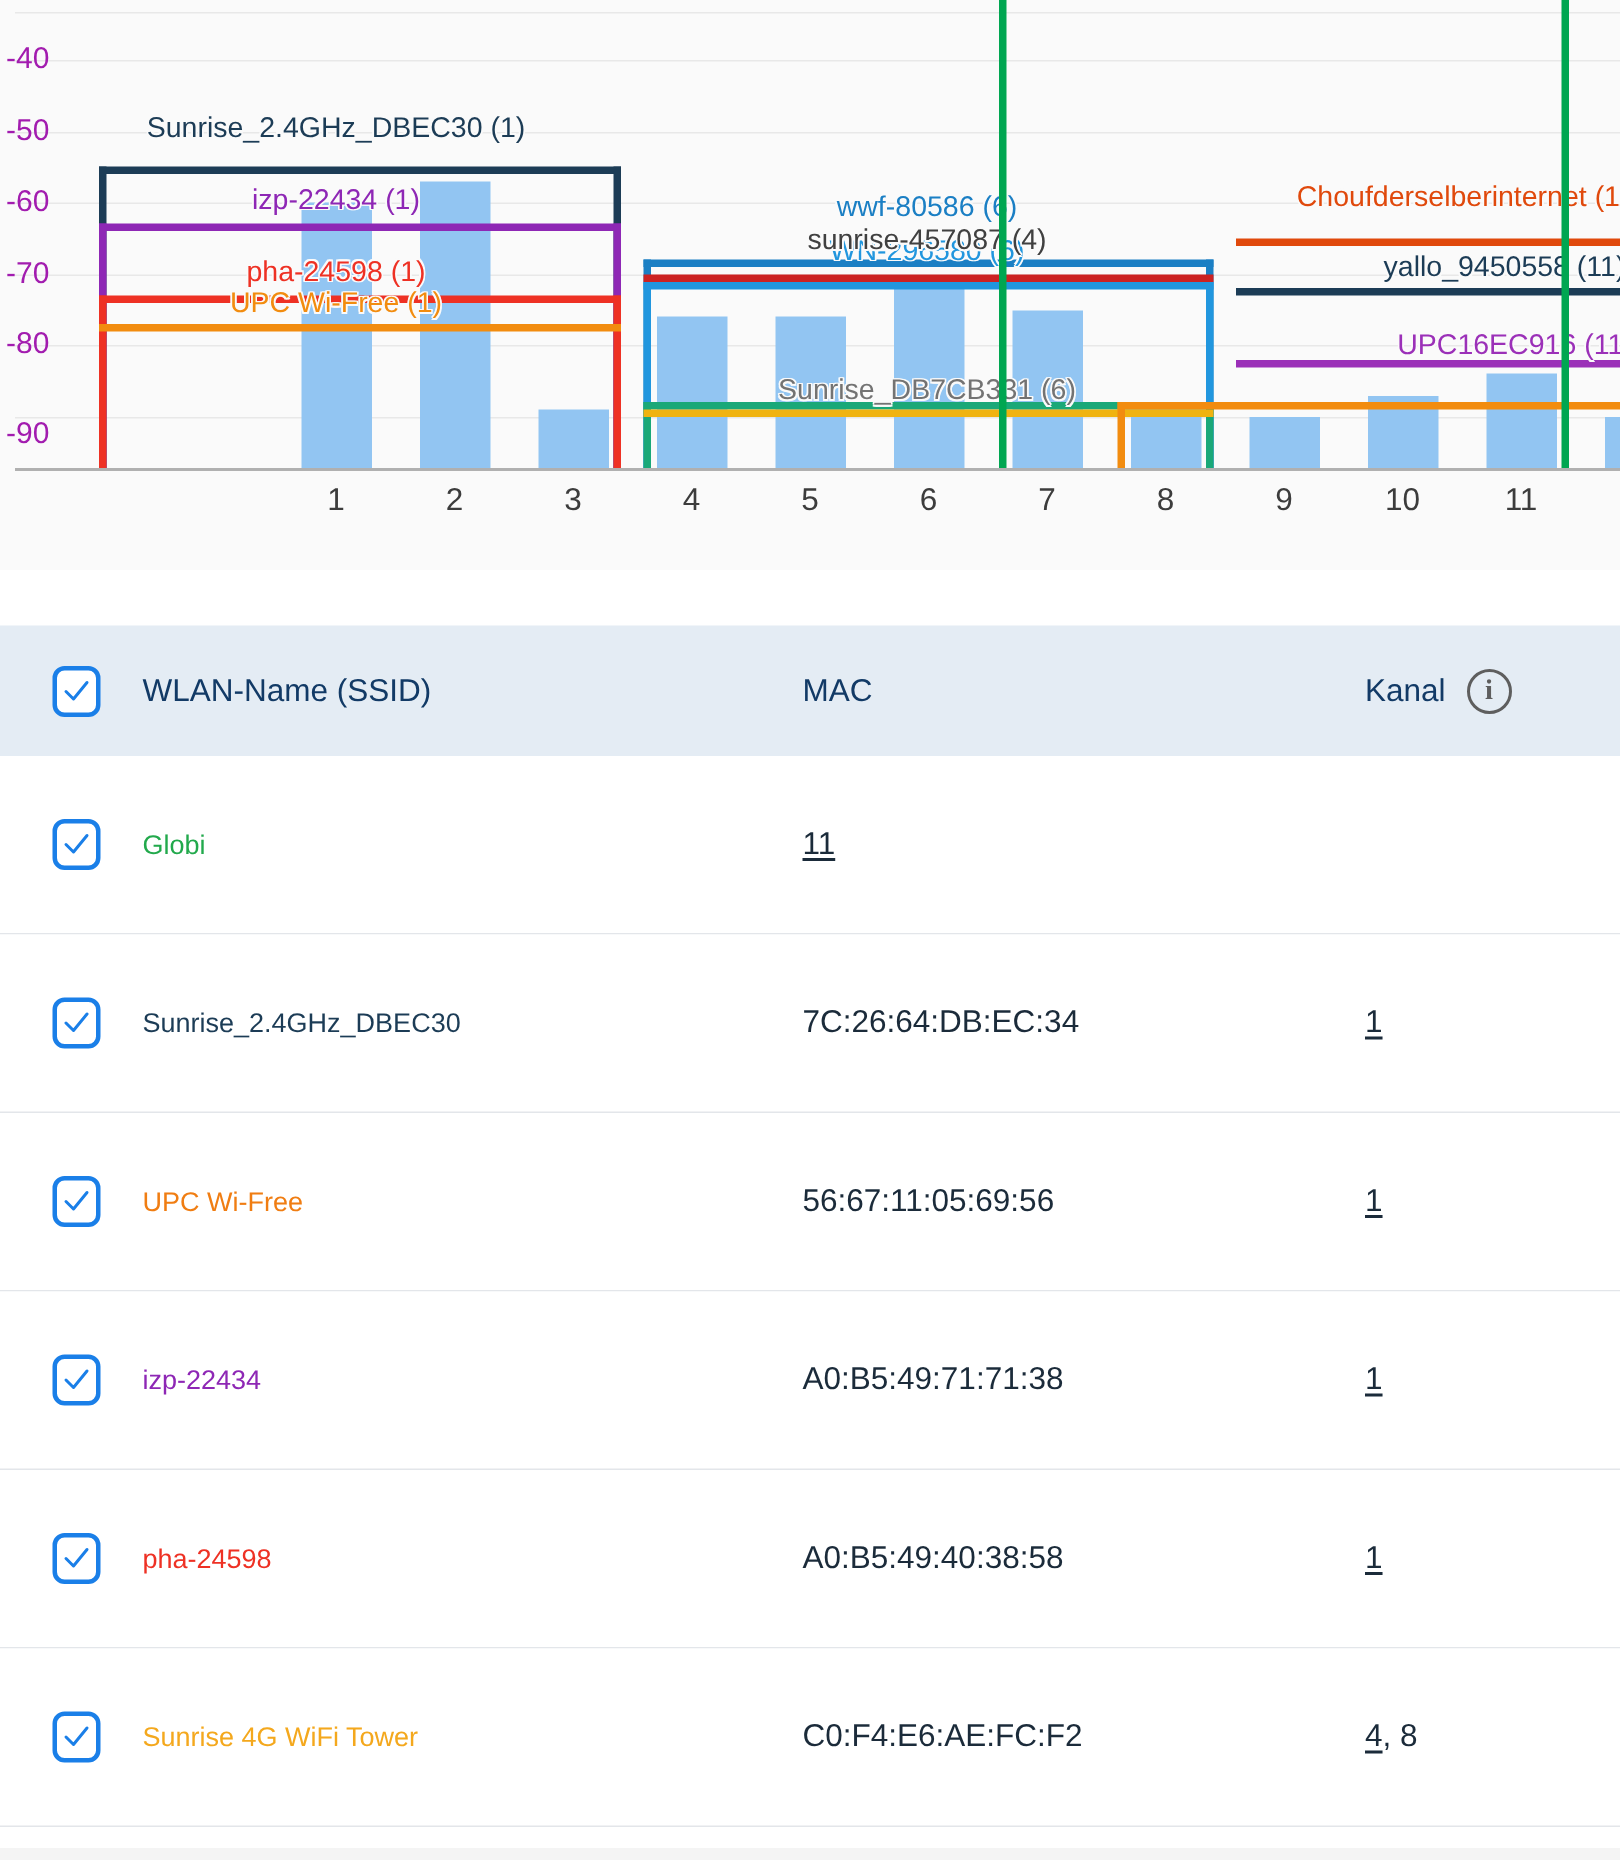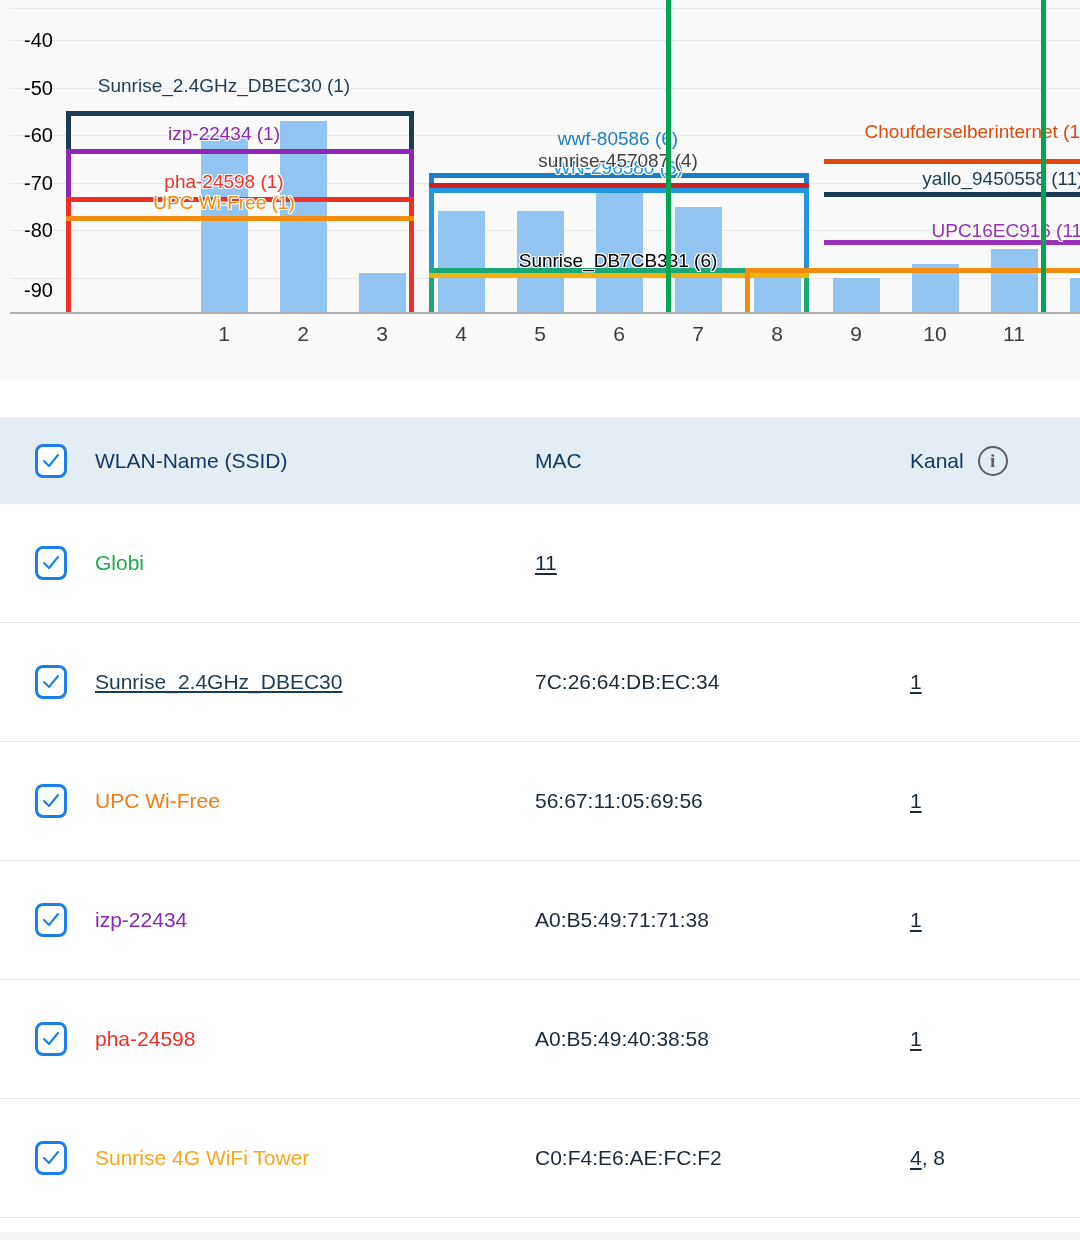--- a/index.html
+++ b/index.html
@@ -21,22 +21,22 @@
   .plot-area {
     position:absolute; left:0; top:0; width:1080px; height:380px;
   }
   .gridline {
     position:absolute; left:10px; right:0; height:1px; background:#e8e8e8;
   }
   .axis-baseline {
     position:absolute; left:10px; right:0; height:2px; background:#b0b0b0;
   }
   .ytick {
-    position:absolute; left:24px;
-    font-size:20px; color:#000000; letter-spacing:0px;
+    position:absolute; left:4px;
+    font-size:20px; color:#a21caf; letter-spacing:0px;
     transform:translateY(-50%);
   }
   .xtick {
     position:absolute;
     font-size:21px; color:#3c3c3c;
     transform:translateX(-50%);
   }
   .bar {
     position:absolute; background:#92c5f2;
   }
@@ -79,21 +79,21 @@
   .cell-check { width:95px; padding-left:35px; flex:none; }
   .cell-ssid  { width:440px; flex:none; }
   .cell-mac   { width:375px; flex:none; }
   .cell-kanal { flex:1 1 auto; }
 
   .hdr-text {
     font-size:21px; color:#123a66;
   }
   .hdr-kanal-wrap { display:flex; align-items:center; gap:14px; }
 
-  .ssid-text { font-size:21px;text-align:center; }
+  .ssid-text { font-size:18px;text-align:center; }
   .mac-text  { font-size:21px; color:#1b2b3a; }
   .kanal-text{ font-size:21px; color:#1b2b3a; }
   .kanal-text u { text-decoration-line: underline; text-underline-offset:3px; }
 
   .checkbox {
     width:32px; height:34px;
     border:3px solid #1a7fe8;
     border-radius:8px;
     display:flex; align-items:center; justify-content:center;
     background:#ffffff;
@@ -165,21 +165,21 @@
         <div class="ap-shape" title="UPC Wi-Free (1)" style="left: 66px; top: 216.12px; width: 347.6px; height: 5px; border-color: rgb(242, 140, 15); border-width: 5px 0px 0px;"></div>
         <div class="ap-label" style="left: 224px; top: 214px; color: rgb(242, 140, 15);">UPC Wi-Free (1)</div>
         <div class="ap-shape" title="wwf-80586 (6)" style="left: 429.4px; top: 173.28px; width: 379.2px; height: 138.72px; border-color: rgb(27, 127, 196); border-width: 5px;"></div>
         <div class="ap-label" style="left: 618px; top: 150px; color: rgb(27, 127, 196);">wwf-80586 (6)</div>
         <div class="ap-shape" title="WN-296580 (6)" style="left: 429.4px; top: 187.56px; width: 379.2px; height: 124.44px; border-color: rgb(33, 150, 222); border-width: 5px;"></div>
         <div class="ap-label" style="left: 618px; top: 179px; color: rgb(33, 150, 222);">WN-296580 (6)</div>
         <div class="ap-shape" title="sunrise-457087 (4)" style="left: 429.4px; top: 182.8px; width: 379.2px; height: 5px; border-color: rgb(204, 34, 34); border-width: 5px 0px 0px;"></div>
         <div class="ap-label" style="left: 618px; top: 172px; color: #404040;">sunrise-457087 (4)</div>
         <div class="ap-shape" title="DIRECT-9a-HP M277 LaserJ... (6)" style="left: 429.4px; top: 268.48px; width: 379.2px; height: 43.52px; border-color: rgb(26, 168, 120); border-width: 5px;"></div>
         <div class="ap-shape" title="Sunrise_DB7CB331 (6)" style="left: 429.4px; top: 273.24px; width: 379.2px; height: 5px; border-color: rgb(240, 179, 16); border-width: 5px 0px 0px;"></div>
-        <div class="ap-label" style="left: 618px; top: 272px; color: #000000;">Sunrise_DB7CB331 (6)</div>
+        <div class="ap-label" style="left: 618px; top: 272px; color: #737373;">Sunrise_DB7CB331 (6)</div>
         <div class="ap-shape" title="Choufderselberinternet (11)" style="left: 824.4px; top: 159px; width: 379.2px; height: 5px; border-color: rgb(224, 73, 12); border-width: 5px 0px 0px;"></div>
         <div class="ap-label" style="left: 980px; top: 143px; color: rgb(224, 73, 12);">Choufderselberinternet (11)</div>
         <div class="ap-shape" title="yallo_9450558 (11)" style="left: 824.4px; top: 192.32px; width: 379.2px; height: 5px; border-color: rgb(28, 60, 86); border-width: 5px 0px 0px;"></div>
         <div class="ap-label" style="left: 1003px; top: 190px; color: rgb(28, 60, 86);">yallo_9450558 (11)</div>
         <div class="ap-shape" title="UPC16EC916 (11)" style="left: 824.4px; top: 239.92px; width: 379.2px; height: 5px; border-color: rgb(155, 48, 184); border-width: 5px 0px 0px;"></div>
         <div class="ap-label" style="left: 1010px; top: 242px; color: rgb(155, 48, 184);">UPC16EC916 (11)</div>
         <div class="ap-shape" title="Sunrise 4G WiFi Tower (10)" style="left: 745.4px; top: 268.48px; width: 379.2px; height: 43.52px; border-color: rgb(242, 140, 15); border-width: 5px;"></div>
         <div class="ap-shape" title="Globi (11)" style="left: 666.4px; top: -7.6px; width: 379.2px; height: 319.6px; border-color: rgb(0, 166, 81); border-width: 5px;"></div>
       </div>
   </div>
@@ -221,21 +221,21 @@
           <div class="cell-kanal"><span class="kanal-text"><u>11</u><span></span></span></div>
         </div>
         <div class="row">
           <div class="cell-check">
             <div class="checkbox">
               <svg width="20" height="20" viewBox="0 0 20 20">
                 <polyline points="3,10 8,15 17,4" fill="none" stroke="#1a7fe8" stroke-width="2" stroke-linecap="round" stroke-linejoin="round"></polyline>
               </svg>
             </div>
           </div>
-          <div class="cell-ssid"><span class="ssid-text" style="color: rgb(28, 60, 86); text-decoration: underline;">Sunrise_2.4GHz_DBEC30</span></div>
+          <div class="cell-ssid"><span class="ssid-text" style="color: rgb(28, 60, 86);">Sunrise_2.4GHz_DBEC30</span></div>
           <div class="cell-mac"><span class="mac-text">7C:26:64:DB:EC:34</span></div>
           <div class="cell-kanal"><span class="kanal-text"><u>1</u><span></span></span></div>
         </div>
         <div class="row">
           <div class="cell-check">
             <div class="checkbox">
               <svg width="20" height="20" viewBox="0 0 20 20">
                 <polyline points="3,10 8,15 17,4" fill="none" stroke="#1a7fe8" stroke-width="2" stroke-linecap="round" stroke-linejoin="round"></polyline>
               </svg>
             </div>

